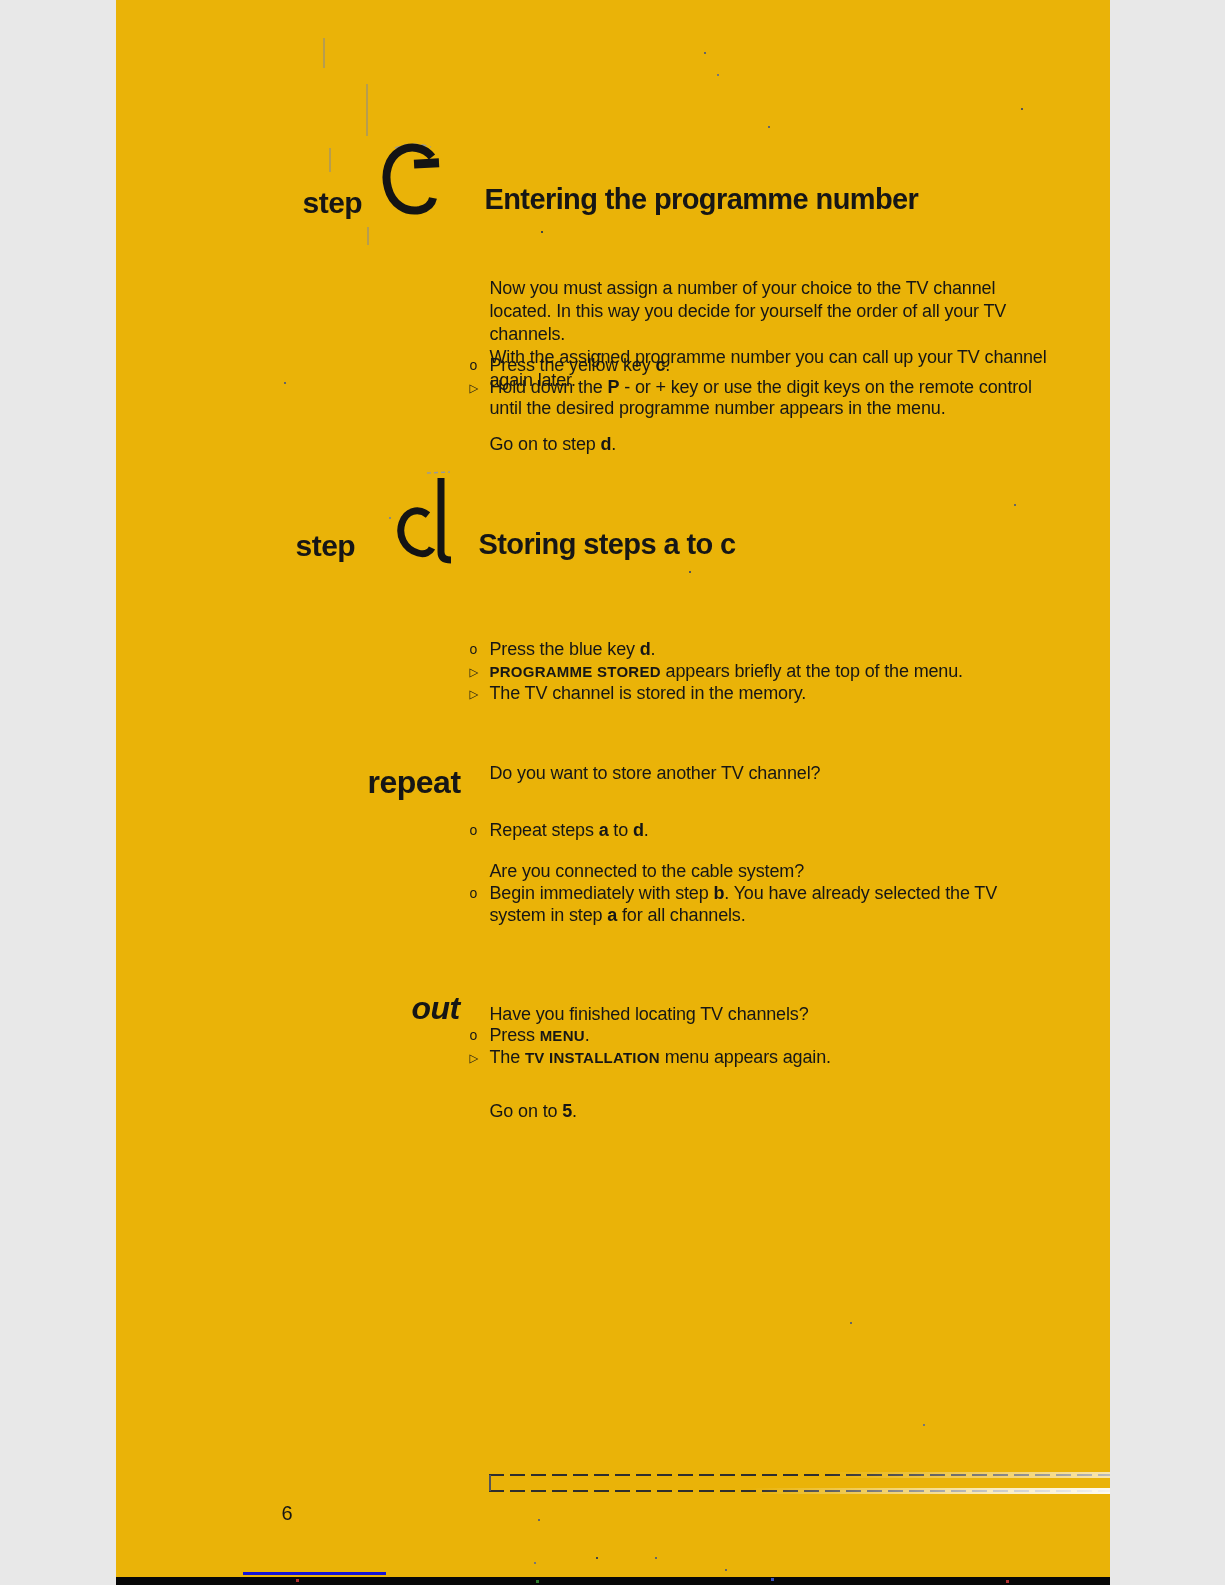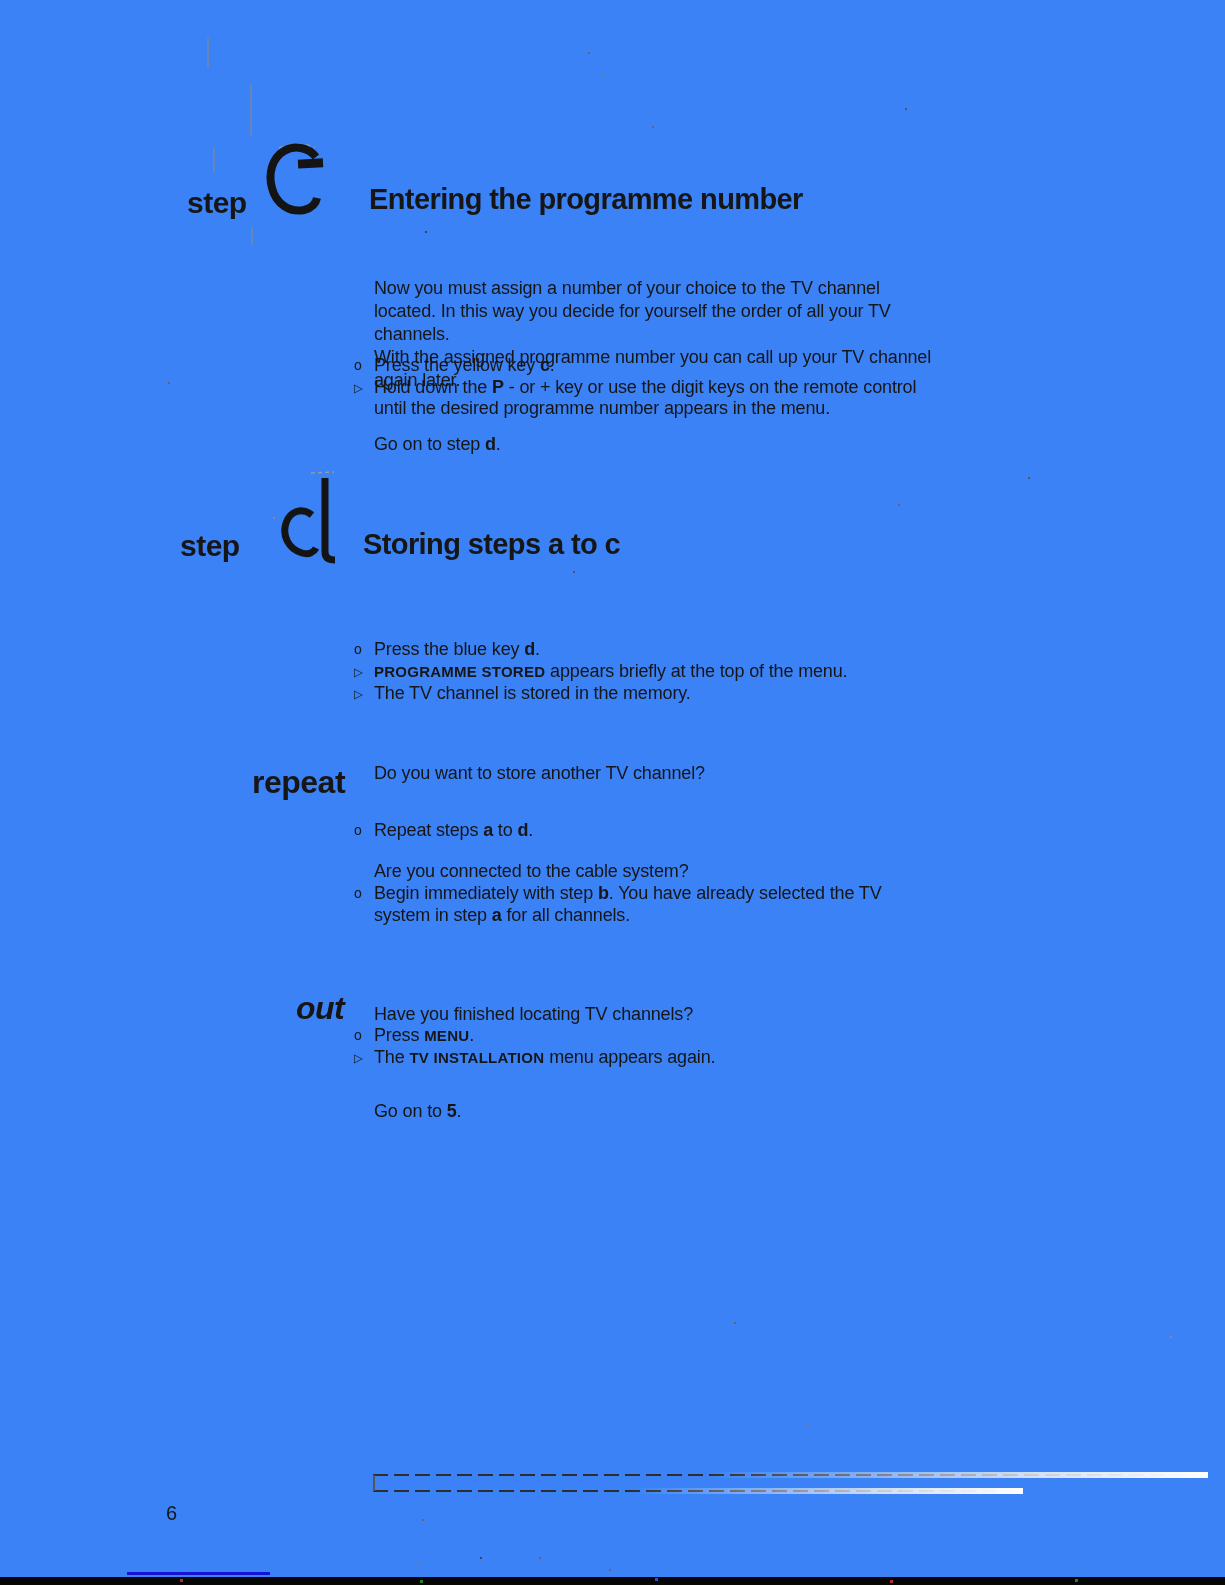--- a/index.html
+++ b/index.html
@@ -1,18 +1,18 @@
 <!DOCTYPE html>
 <html><head>
 <meta charset="utf-8">
 <style>
   html,body { margin:0; padding:0; background:#e8e8e8; }
   .page {
-    position:relative; width:1225px; height:1585px; margin:0 auto;
-    background:#3b82f6; overflow:hidden;
+    position:relative; width:994px; height:1585px; margin:0 auto;
+    background:#eab308; overflow:hidden;
     font-family:"Liberation Sans", sans-serif; color:#161616;
   }
   .abs { position:absolute; }
 
   .step-label { font-size:30px; font-weight:700; letter-spacing:-0.5px; line-height:30px; }
   .big-label  { font-size:32px; font-weight:700; letter-spacing:-0.5px; line-height:32px;text-align:right; }
   .section-title { font-size:29px; font-weight:700; letter-spacing:-0.6px; line-height:32px; white-space:nowrap;text-align:right; }
 
   .body-text {
     font-size:18px; line-height:23px; letter-spacing:-0.15px;

